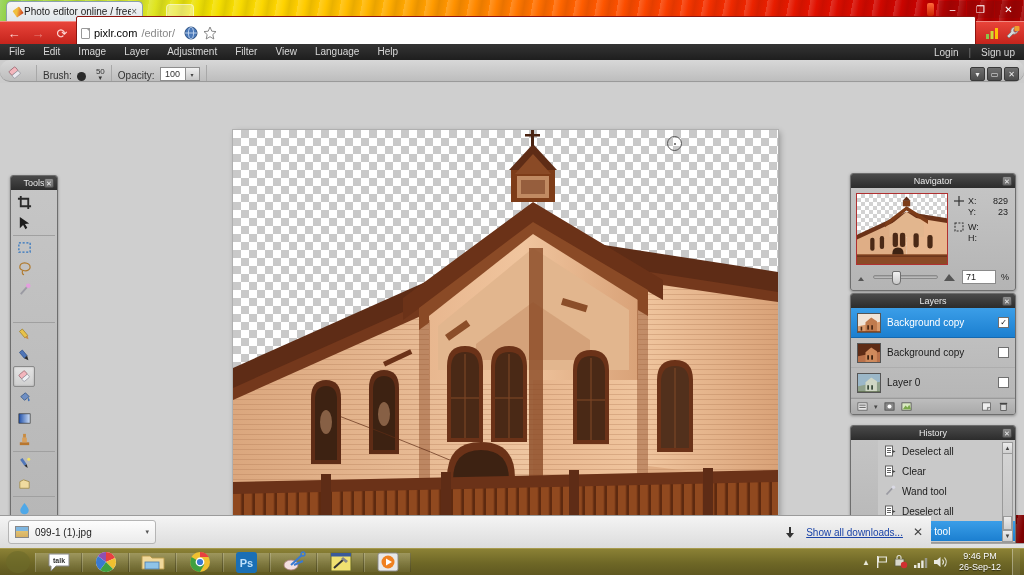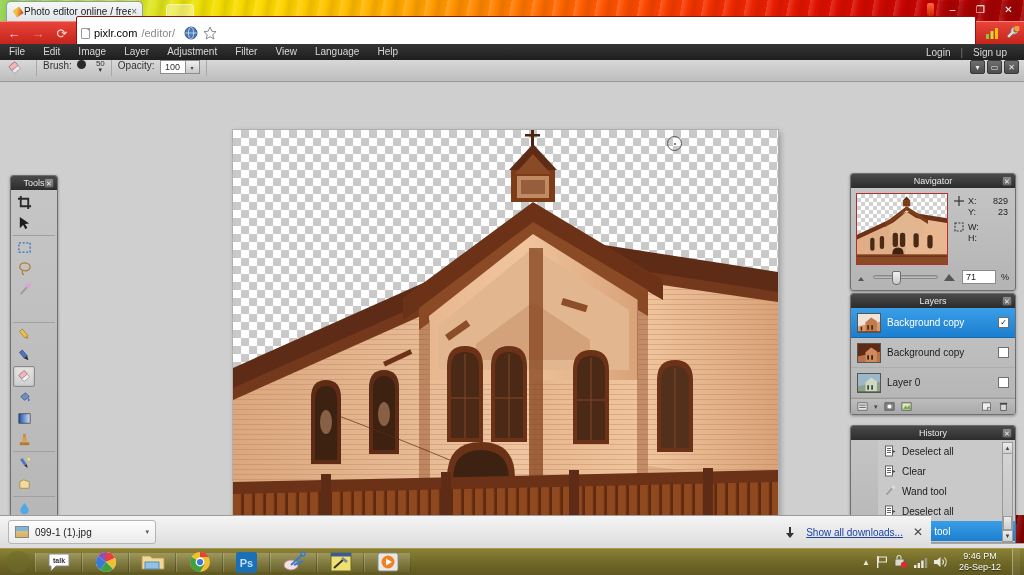--- a/index.html
+++ b/index.html
@@ -100,29 +100,29 @@
   .icn { width: 16px; height: 16px; display: block; flex: none; }
 
   
   .pixlr { position: absolute; left: 0; top: 44px; width: 1024px; height: 471px; background: #ccc; }
   .menubar {
     position: absolute; left: 0; top: 0; width: 1024px; height: 16px;
     background: linear-gradient(#343434, #1e1e1e);
     display: flex; align-items: center; font-size: 10px; color: #d8d8d8;
   }
   .menubar .mi { padding: 0 9px; line-height: 16px; }
-  .menu-right { margin-left: auto; display: flex; align-items: flex-start; padding-right: 12px; font-size: 10px; color: #d8d8d8; }
+  .menu-right { margin-left: auto; display: flex; align-items: flex-start; padding-right: 4px; font-size: 10px; color: #d8d8d8; }
   .menu-right span { padding: 0 5px; }
   .menu-sep { color: #777; }
 
   .optbar {
     position: absolute; left: 0; top: 16px; width: 1024px; height: 22px;
     background: linear-gradient(#d8d8d8, #bdbdbd);
     border-bottom: 1px solid #9a9a9a;
-    display: flex; align-items: flex-start; font-size: 10px; color: #333;
+    display: flex; align-items: flex-end; font-size: 10px; color: #333; border-radius: 10px;
   }
   .opt-tool-icon { width: 30px; display: flex; justify-content: center; }
   .opt-sep { width: 1px; height: 16px; background: #a8a8a8; margin: 0 6px; }
   .opt-label { margin-right: 5px; }
   .brush-dot { width: 9px; height: 9px; border-radius: 50%; background: #2a2a2a; }
   .brush-size { font-size: 8px; color: #333; line-height: 7px; margin-left: 10px; text-align: center; }
   .brush-size .caret { font-size: 7px; display: block; margin-top: -1px; }
   .opt-input {
     width: 26px; height: 14px; background: #fff; border: 1px solid #8d8d8d;
     font-size: 9px; color: #333; text-align: center; line-height: 13px;

